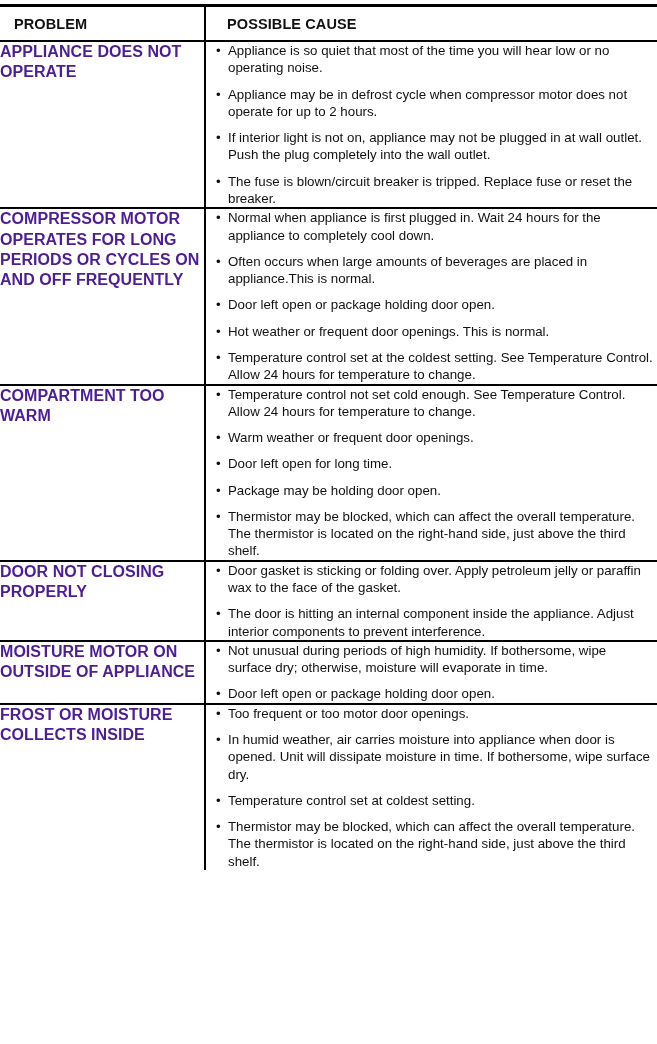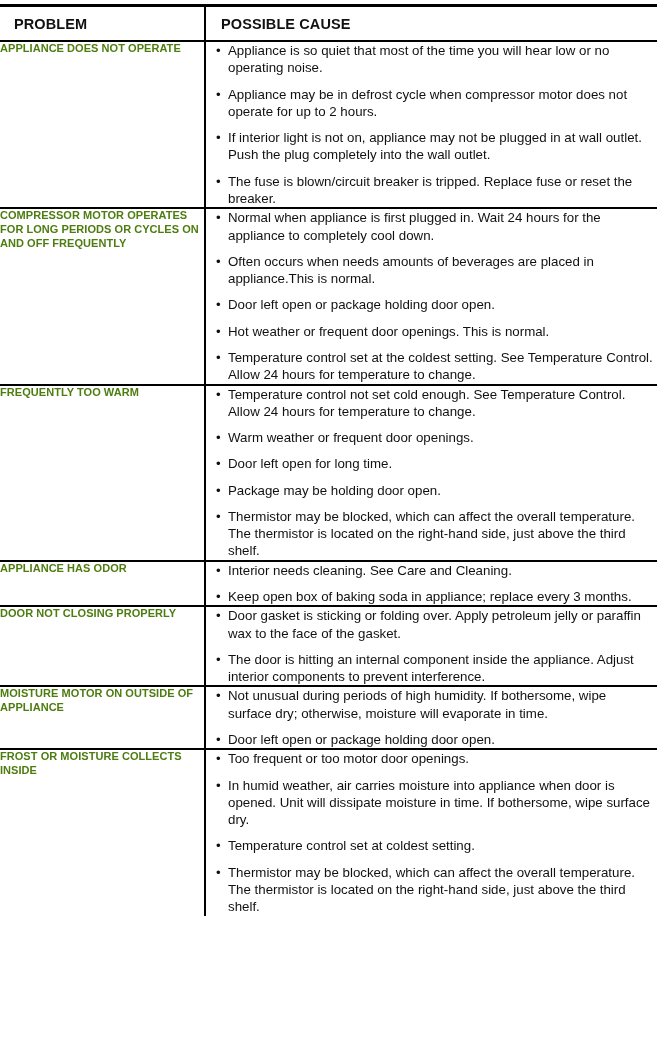--- a/index.html
+++ b/index.html
@@ -41,41 +41,41 @@
   .tbl tr.head th {
     padding: 9px 0 8px 14px;
     text-align: left;
     vertical-align: middle;
     font-size: 14.5px;
     font-weight: bold;
     letter-spacing: 0.1px;
     border-bottom: 2.5px solid #000000;
   }
   .tbl tr.head th.cause-head {
-    padding-left: 15px;
+    padding-left: 21px;
     border-left: 2.5px solid #000000;
   }
 
   .tbl tr.body > td {
     vertical-align: top;
     border-bottom: 2px solid #000000;
     padding: 0;
   }
   .tbl tr.body:last-child > td {
     border-bottom: none;
     margin-top: 14px;
   }
 
   td.problem-cell {
     padding: 7px 6px 9px 14px;
-    font-size: 11px;
+    font-size: 16px;
     font-weight: bold;
     line-height: 1.27;
     letter-spacing: 0.05px;
-    color: #4d7c0f;
+    color: #4c1d95;
   }
 
   td.cause-cell {
     padding: 7px 8px 9px 0;
     border-left: 2.5px solid #000000;
   }
 
   ul.causes {
     list-style: none;
     margin: 0;
@@ -125,45 +125,36 @@
               <li><span class="bullet">•</span><span class="cause-text">If interior light is not on, appliance may not be plugged in at wall outlet. Push the plug completely into the wall outlet.</span></li>
               <li><span class="bullet">•</span><span class="cause-text">The fuse is blown/circuit breaker is tripped. Replace fuse or reset the breaker.</span></li>
             </ul>
           </td>
         </tr>
         <tr class="body">
           <td class="problem-cell">COMPRESSOR MOTOR OPERATES FOR LONG PERIODS OR CYCLES ON AND OFF FREQUENTLY</td>
           <td class="cause-cell">
             <ul class="causes">
               <li><span class="bullet">•</span><span class="cause-text">Normal when appliance is first plugged in. Wait 24 hours for the appliance to completely cool down.</span></li>
-              <li><span class="bullet">•</span><span class="cause-text">Often occurs when needs amounts of beverages are placed in appliance.This is normal.</span></li>
+              <li><span class="bullet">•</span><span class="cause-text">Often occurs when large amounts of beverages are placed in appliance.This is normal.</span></li>
               <li><span class="bullet">•</span><span class="cause-text">Door left open or package holding door open.</span></li>
               <li><span class="bullet">•</span><span class="cause-text">Hot weather or frequent door openings. This is normal.</span></li>
               <li><span class="bullet">•</span><span class="cause-text">Temperature control set at the coldest setting. See Temperature Control. Allow 24 hours for temperature to change.</span></li>
             </ul>
           </td>
         </tr>
         <tr class="body">
-          <td class="problem-cell">FREQUENTLY TOO WARM</td>
+          <td class="problem-cell">COMPARTMENT TOO WARM</td>
           <td class="cause-cell">
             <ul class="causes">
               <li><span class="bullet">•</span><span class="cause-text">Temperature control not set cold enough. See Temperature Control. Allow 24 hours for temperature to change.</span></li>
               <li><span class="bullet">•</span><span class="cause-text">Warm weather or frequent door openings.</span></li>
               <li><span class="bullet">•</span><span class="cause-text">Door left open for long time.</span></li>
               <li><span class="bullet">•</span><span class="cause-text">Package may be holding door open.</span></li>
               <li><span class="bullet">•</span><span class="cause-text">Thermistor may be blocked, which can affect the overall temperature. The thermistor is located on the right-hand side, just above the third shelf.</span></li>
-            </ul>
-          </td>
-        </tr>
-        <tr class="body">
-          <td class="problem-cell">APPLIANCE HAS ODOR</td>
-          <td class="cause-cell">
-            <ul class="causes">
-              <li><span class="bullet">•</span><span class="cause-text">Interior needs cleaning. See Care and Cleaning.</span></li>
-              <li><span class="bullet">•</span><span class="cause-text">Keep open box of baking soda in appliance; replace every 3 months.</span></li>
             </ul>
           </td>
         </tr>
         <tr class="body">
           <td class="problem-cell">DOOR NOT CLOSING PROPERLY</td>
           <td class="cause-cell">
             <ul class="causes">
               <li><span class="bullet">•</span><span class="cause-text">Door gasket is sticking or folding over. Apply petroleum jelly or paraffin wax to the face of the gasket.</span></li>
               <li><span class="bullet">•</span><span class="cause-text">The door is hitting an internal component inside the appliance. Adjust interior components to prevent interference.</span></li>
             </ul>

